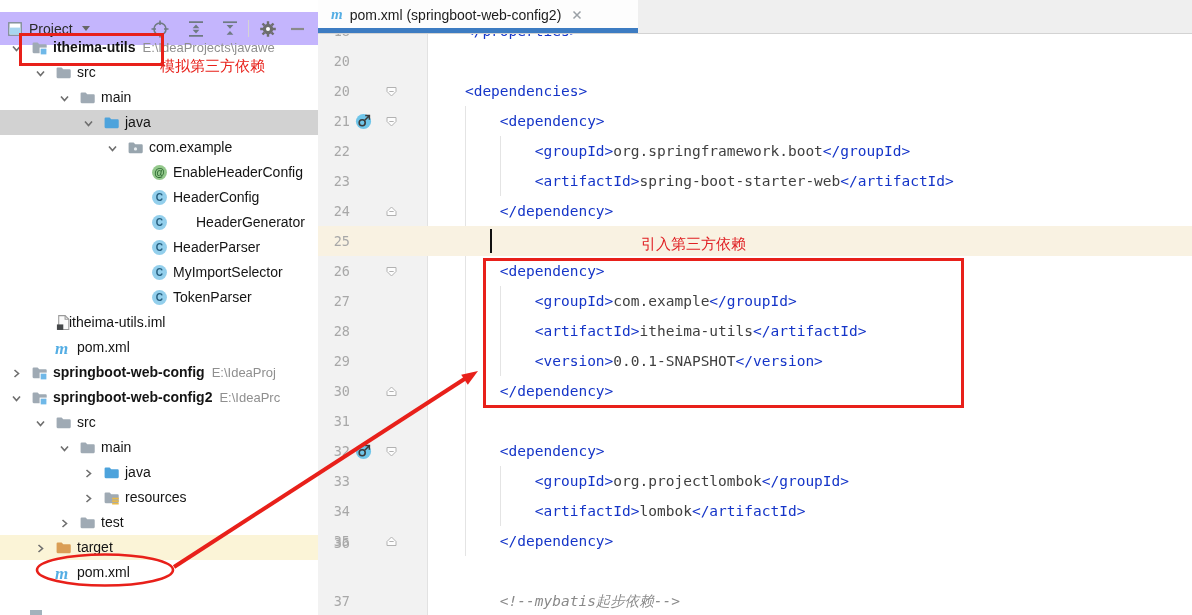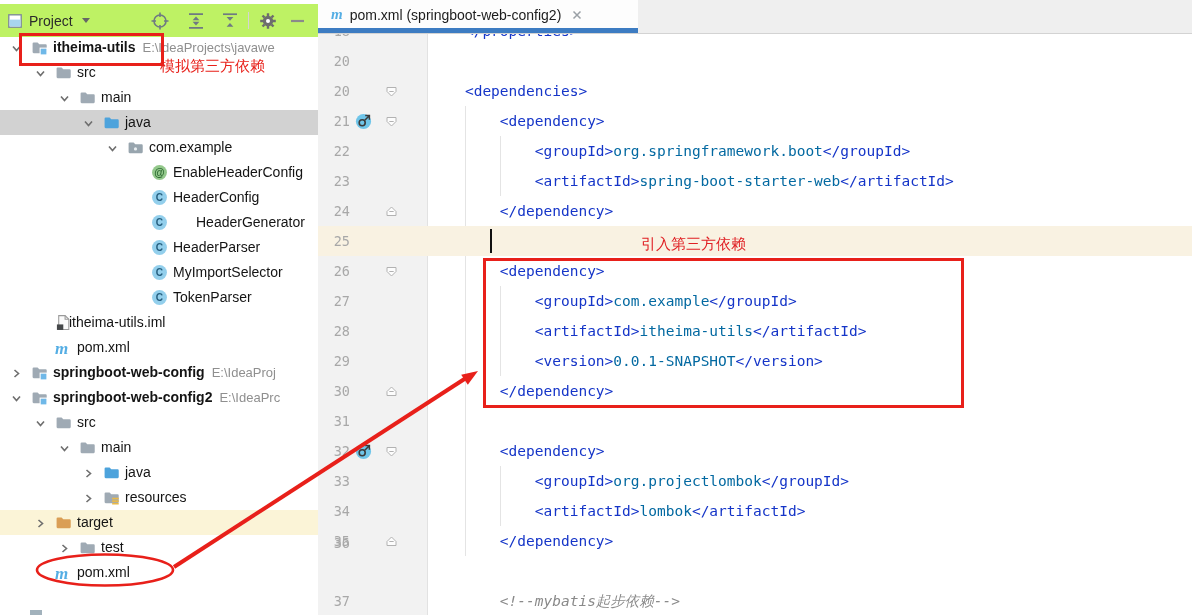--- a/index.html
+++ b/index.html
@@ -1,21 +1,21 @@
 <!DOCTYPE html>
 <html><head>
 <meta charset="utf-8">
 <style>
   html,body{margin:0;padding:0;background:#fff;}
   #app{position:relative;width:1192px;height:615px;overflow:hidden;
        font-family:"Liberation Sans",sans-serif;background:#fff;}
 
   
   #project-panel{position:absolute;left:0;top:0;width:318px;height:615px;background:#fff;overflow:hidden;border-right:1px solid #d9d9d9;}
-  #panel-header{position:absolute;left:0;top:4px;width:318px;height:33px;background:#bef264;}
+  #panel-header{position:absolute;left:0;top:12px;width:318px;height:33px;background:#c4b5fd;}
   #panel-title-wrap{position:absolute;left:8px;top:0;height:33px;display:flex;align-items:center;gap:7px;cursor:pointer;}
   #panel-title{font-size:14px;color:#2b2b2b;}
   .dd-caret{width:0;height:0;border-left:4.5px solid transparent;border-right:4.5px solid transparent;border-top:5px solid #666;margin-left:2px;}
   .hdr-ic{position:absolute;top:7px;width:20px;height:20px;cursor:pointer;}
   #ic-locate{left:150px;} #ic-expand{left:186px;} #ic-collapse{left:220px;}
   #hdr-divider{position:absolute;left:248px;top:8px;width:1px;height:17px;background:#d4d4d4;}
   #ic-gear{left:258px;} #ic-min{left:288px;}
 
   #tree{position:absolute;left:0;top:33px;width:318px;}
   .trow{position:relative;height:25px;width:318px;white-space:nowrap;cursor:pointer;}
@@ -33,21 +33,21 @@
   #editor{position:absolute;left:318px;top:0;width:874px;height:615px;background:#fff;}
   #gutter-bg{position:absolute;left:0;top:0;width:109px;height:615px;background:#f2f2f2;border-right:1px solid #e2e2e2;}
   .guide{position:absolute;width:1px;background:#e4e4e4;}
   .eline{position:absolute;left:0;width:874px;height:30px;}
   .eline.cur{background:#f9f2e2;}
   .lnum{position:absolute;left:0;top:0;width:32px;text-align:right;font-family:"DejaVu Sans Mono",monospace;font-size:13.5px;color:#a8a8a8;line-height:30px;}
   .gicon{position:absolute;left:37px;top:6px;width:18px;height:18px;}
   .fold{position:absolute;left:67px;top:8px;width:13px;height:13px;}
   .codeln{position:absolute;left:112px;top:0;line-height:30px;font-family:"DejaVu Sans Mono",monospace;font-size:14.5px;white-space:pre;}
   .tk-tag{color:#1535c8;}
-  .tk-txt{color:#0369a1;}
+  .tk-txt{color:#404040;}
   .tk-com{color:#8a8a8a;font-style:italic;}
   #caret{position:absolute;left:172px;width:2px;height:24px;background:#111;}
 
   
   #tabbar{position:absolute;left:0;top:0;width:874px;height:33px;background:#efefef;border-bottom:1px solid #d3d3d3;z-index:5;}
   #tab-active{position:absolute;left:0;top:0;width:320px;height:29px;background:#fdfdfd;display:flex;align-items:center;cursor:pointer;}
   #tab-underline{position:absolute;left:0;top:28px;width:320px;height:5px;background:#3d7cc2;}
   #tab-m{margin-left:13px;}
   #tab-title{font-size:14px;color:#1c1c1c;margin-left:7px;}
   #tab-close{margin-left:9px;width:14px;height:14px;cursor:pointer;}
@@ -255,37 +255,37 @@
           <span class="ticon" style="left: 103px;"><svg width="17" height="17" viewBox="0 0 16 16">
               <path d="M1.5 4.2 Q1.5 3.2 2.5 3.2 H6.2 L7.8 5 H13.8 Q14.8 5 14.8 6 V12.3 Q14.8 13.3 13.8 13.3 H2.5 Q1.5 13.3 1.5 12.3 Z" fill="#9faab4"></path>
               <g fill="#e9b949">
                 <rect x="8.6" y="8.2" width="6.2" height="1.6"></rect>
                 <rect x="8.6" y="10.6" width="6.2" height="1.6"></rect>
                 <rect x="8.6" y="13" width="6.2" height="1.6"></rect>
               </g>
             </svg></span>
           <span class="tcontent" style="left: 125px;"><span>resources</span></span>
         </div>
+        <div class="trow">
+          <span class="tchev" style="left: 58px;"><svg width="13" height="13" viewBox="0 0 13 13">
+              <polyline points="4.5,3 8.5,6.5 4.5,10" fill="none" stroke="#6e6e6e" stroke-width="1.6"></polyline>
+            </svg></span>
+          <span class="ticon" style="left: 79px;"><svg width="17" height="17" viewBox="0 0 16 16">
+              <path d="M1.5 4.2 Q1.5 3.2 2.5 3.2 H6.2 L7.8 5 H13.8 Q14.8 5 14.8 6 V12.3 Q14.8 13.3 13.8 13.3 H2.5 Q1.5 13.3 1.5 12.3 Z" fill="#9faab4"></path>
+            </svg></span>
+          <span class="tcontent" style="left: 101px;"><span>test</span></span>
+        </div>
         <div class="trow hl">
           <span class="tchev" style="left: 34px;"><svg width="13" height="13" viewBox="0 0 13 13">
               <polyline points="4.5,3 8.5,6.5 4.5,10" fill="none" stroke="#6e6e6e" stroke-width="1.6"></polyline>
             </svg></span>
           <span class="ticon" style="left: 55px;"><svg width="17" height="17" viewBox="0 0 16 16">
               <path d="M1.5 4.2 Q1.5 3.2 2.5 3.2 H6.2 L7.8 5 H13.8 Q14.8 5 14.8 6 V12.3 Q14.8 13.3 13.8 13.3 H2.5 Q1.5 13.3 1.5 12.3 Z" fill="#da9e55"></path>
             </svg></span>
           <span class="tcontent" style="left: 77px;"><span>target</span></span>
-        </div>
-        <div class="trow">
-          <span class="tchev" style="left: 58px;"><svg width="13" height="13" viewBox="0 0 13 13">
-              <polyline points="4.5,3 8.5,6.5 4.5,10" fill="none" stroke="#6e6e6e" stroke-width="1.6"></polyline>
-            </svg></span>
-          <span class="ticon" style="left: 79px;"><svg width="17" height="17" viewBox="0 0 16 16">
-              <path d="M1.5 4.2 Q1.5 3.2 2.5 3.2 H6.2 L7.8 5 H13.8 Q14.8 5 14.8 6 V12.3 Q14.8 13.3 13.8 13.3 H2.5 Q1.5 13.3 1.5 12.3 Z" fill="#9faab4"></path>
-            </svg></span>
-          <span class="tcontent" style="left: 101px;"><span>test</span></span>
         </div>
         <div class="trow">
           <span class="ticon" style="left: 55px;"><span class="m-glyph" style="position:relative;top:1px;">m</span></span>
           <span class="tcontent" style="left: 77px;"><span>pom.xml</span></span>
         </div>
       </div>
     <div id="tree-bottom-sliver"></div>
   </div>
 
   <div id="editor">

